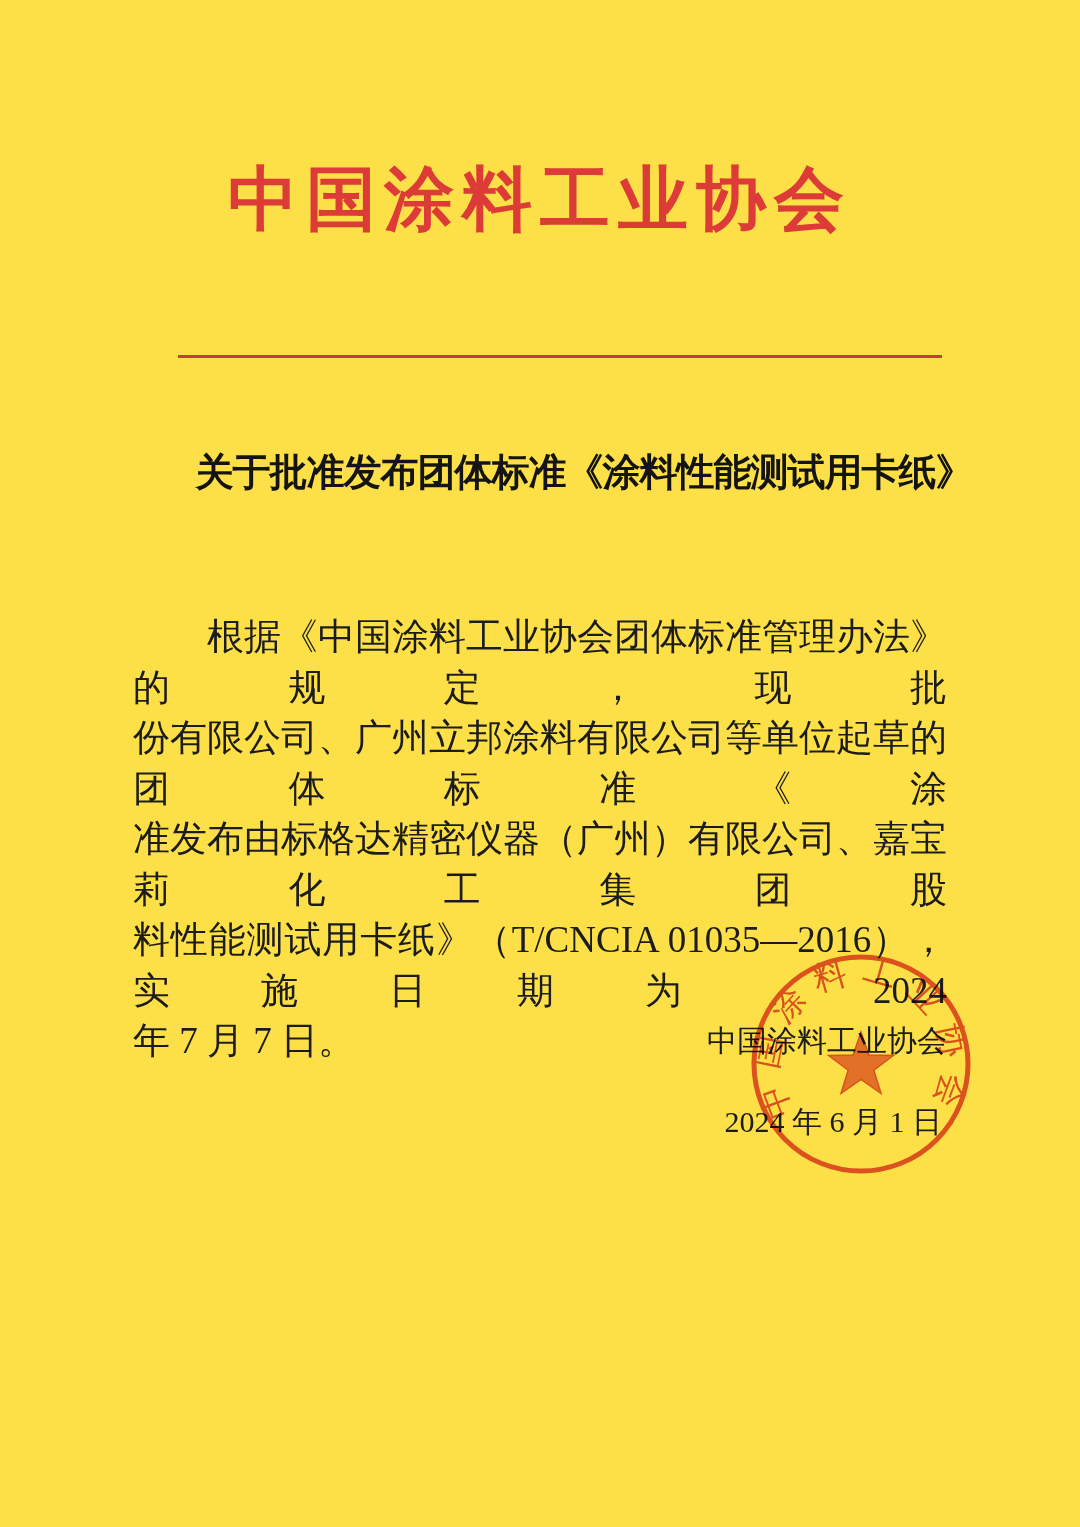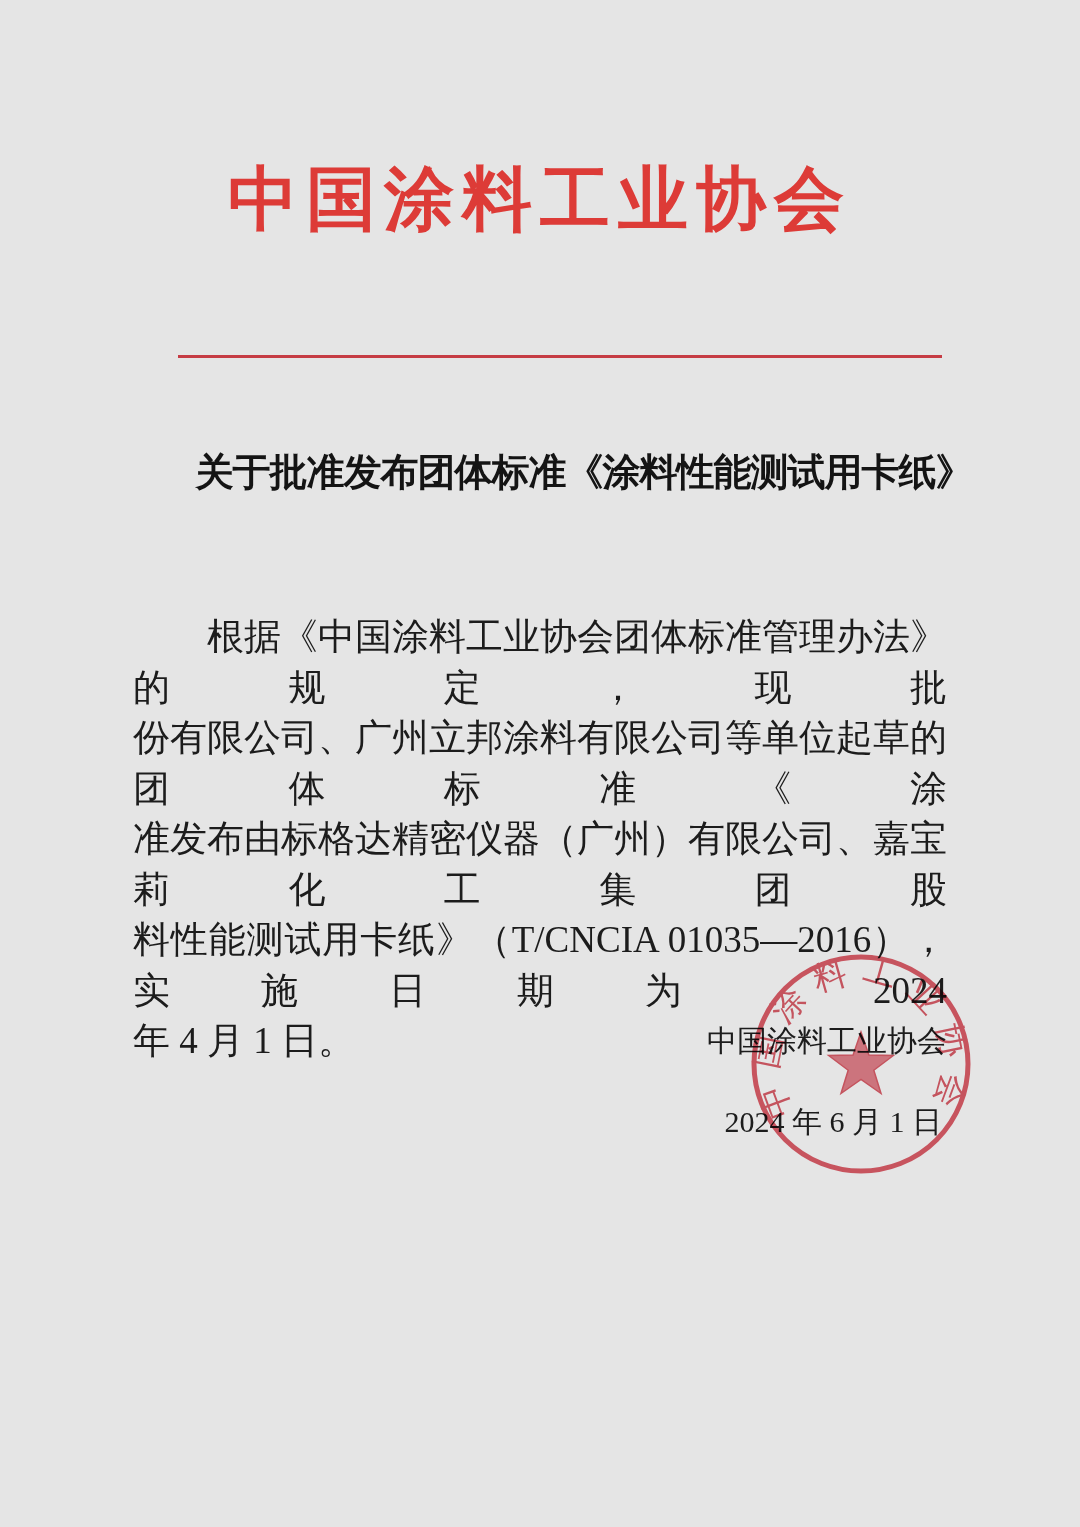--- a/index.html
+++ b/index.html
@@ -1,19 +1,19 @@
 <!DOCTYPE html>
 <html><head>
 <meta charset="utf-8">
 <style>
   html,body{margin:0;padding:0;background:#ffffff;}
   .page{
     position:relative;
     width:1080px;height:1527px;
-    background:#e5e5e5;
+    background:#fde047;
     font-family:"Liberation Serif","DejaVu Serif",serif;
     color:#1c1c1c;
     overflow:hidden;
   }
   .letterhead{
     position:absolute;top:152px;left:0;width:100%;
     margin:0;text-align:center;
     font-size:70px;font-weight:700;line-height:96px;
     letter-spacing:8px;
     color:#dd3b37;
@@ -66,21 +66,21 @@
   <div class="red-rule"></div>
 
   <h2 class="title-l1">关于批准发布团体标准《涂料性能测试用卡纸》</h2>
 
 
   <div class="body-text">
     <p class="bl indent j">根据《中国涂料工业协会团体标准管理办法》的规定，现批</p>
     <p class="bl j">份有限公司、广州立邦涂料有限公司等单位起草的团体标准《涂</p>
     <p class="bl j">准发布由标格达精密仪器（广州）有限公司、嘉宝莉化工集团股</p>
     <p class="bl j">料性能测试用卡纸》（T/CNCIA 01035—2016），实施日期为 2024</p>
-    <p class="bl">年 4 月 1 日。</p>
+    <p class="bl">年 7 月 7 日。</p>
   </div>
 
   <div class="signoff">
     <div>中国涂料工业协会</div>
     <div class="date">2024 年 6 月 1 日</div>
   </div>
 
   <svg class="seal" viewBox="0 0 250 250" aria-hidden="true">
     <circle class="ring" cx="125" cy="125" r="107"></circle>
     <polygon class="star" points="125,93 117.1,116.1 92.7,116.5 112.2,131.2 105,154.5 125,140.5 145,154.5 137.8,131.2 157.3,116.5 132.9,116.1"></polygon>

